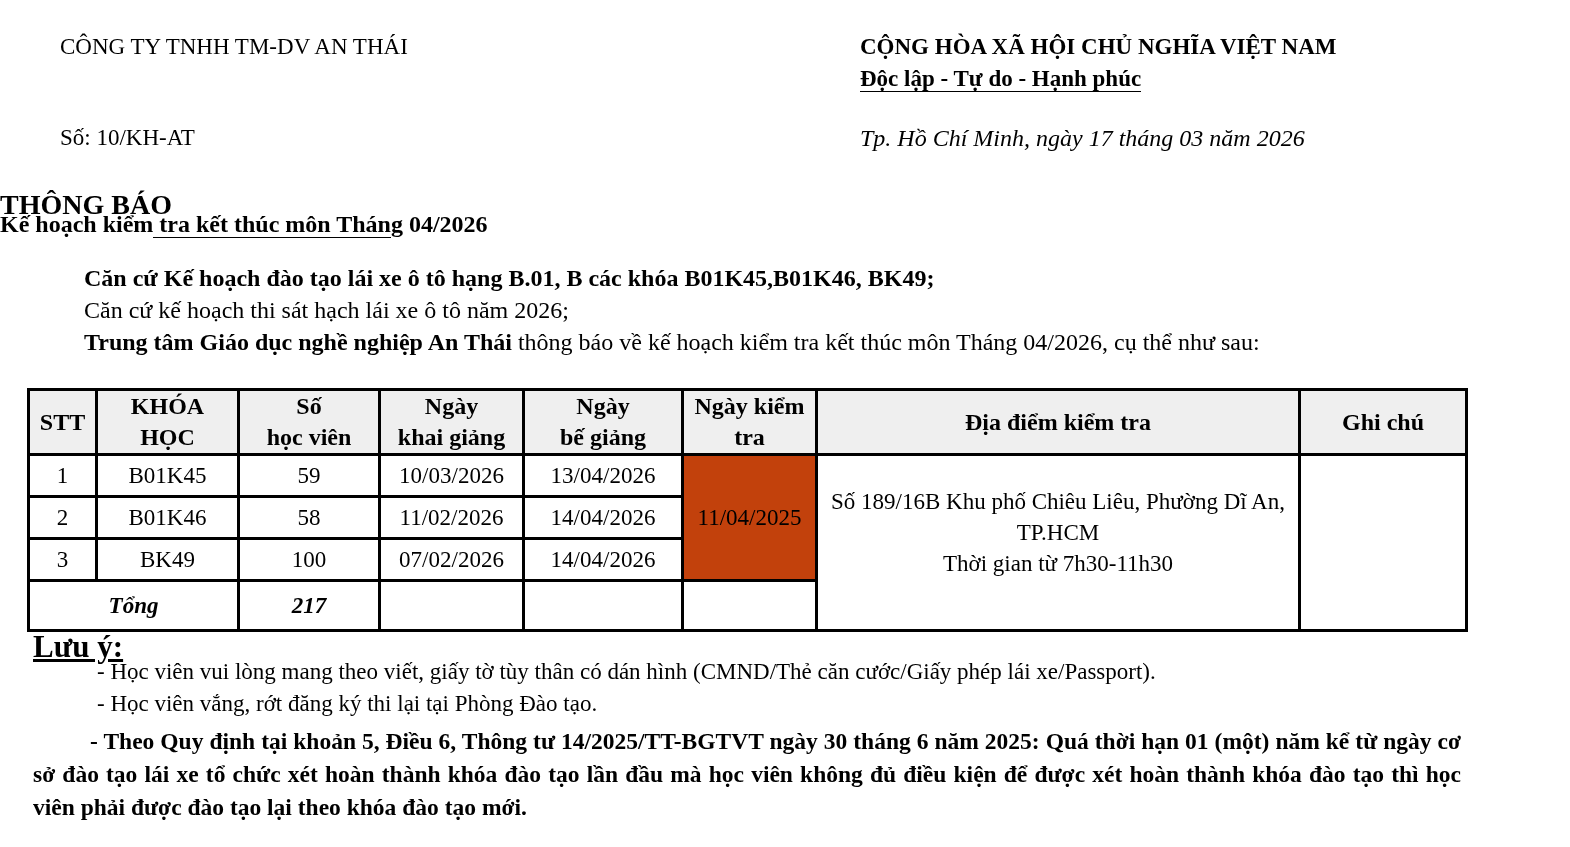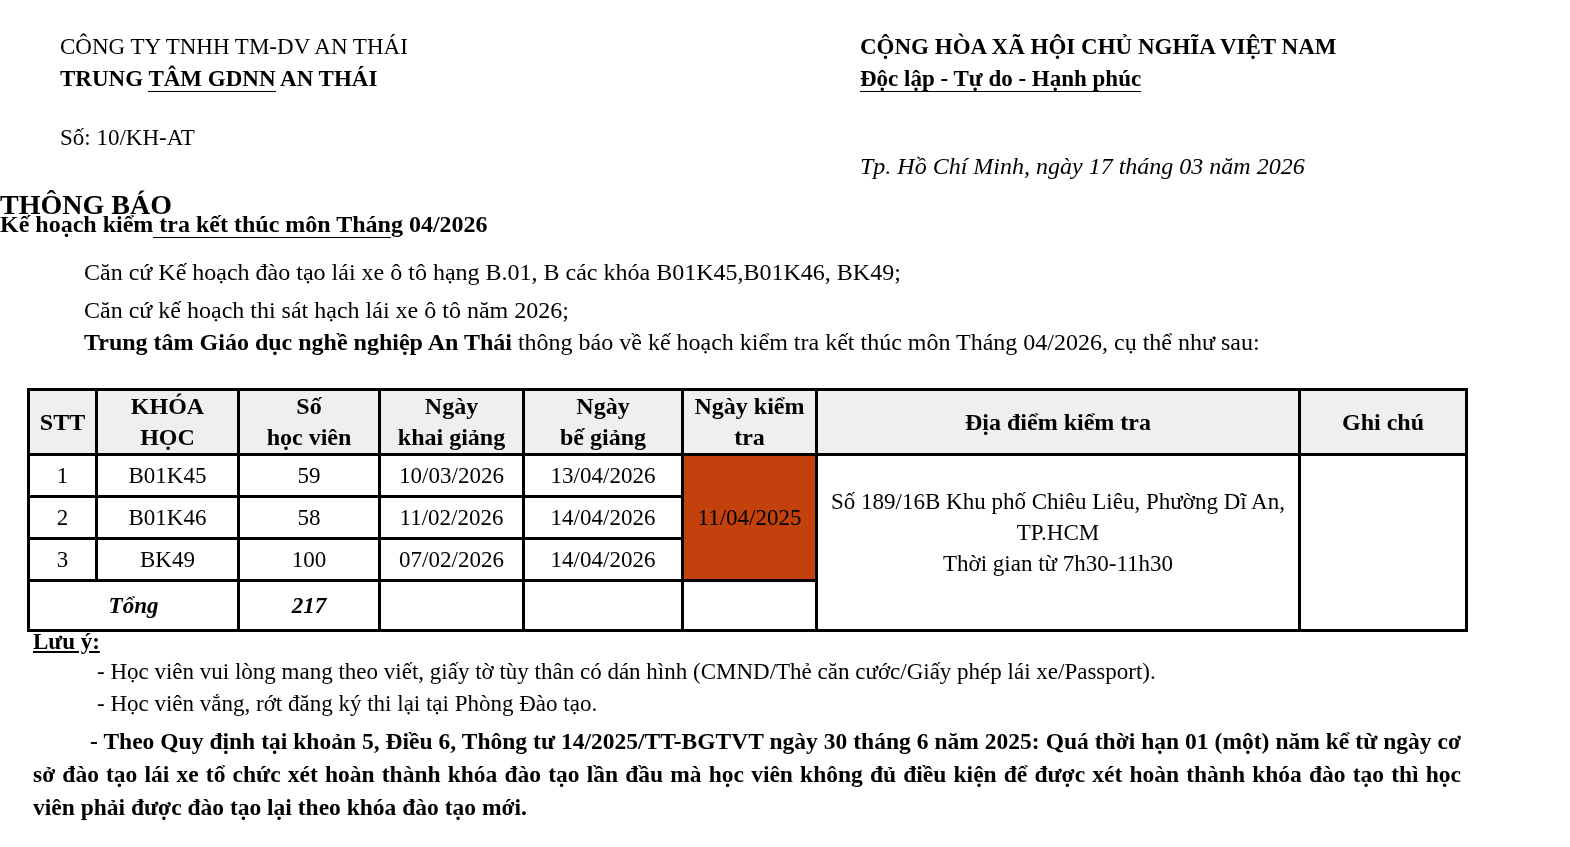--- a/index.html
+++ b/index.html
@@ -22,44 +22,43 @@
     border-radius: 31px;
   }
   table.plan td, table.plan th {
     border: 3px solid #000; padding: 0; text-align: center; vertical-align: middle;
     line-height: 31px;
   }
   table.plan th { background: #efefef; font-weight: bold; font-size: 24px; line-height: 31px; }
   .pink { background: #c2410c; }
   .italic-bold { font-style: italic; font-weight: bold; }
 
-  .notes-title { font-weight: bold; font-size: 23px; text-decoration: underline; }
+  .notes-title { font-weight: bold; font-size: 31px; text-decoration: underline; }
   .note { font-size: 23px; white-space: nowrap; }
   .reg {
     font-family: "Liberation Sans Narrow", "Liberation Serif", serif;
     font-weight: bold; font-size: 23.5px; line-height: 33px; text-align: justify;
   }
 </style>
 </head>
 <body>
 
 <div class="abs center hdr" style="left:60px; top:31px; width:430px;">
   <div>CÔNG TY TNHH TM-DV AN THÁI</div>
-  <div class="bold"><span>TRUNG </span><span class="ul-part">TÂM GDNN</span><span> AN THÁI</span></div>
 </div>
 <div class="abs center hdr" style="left:60px; top:122px; width:430px;">Số: 10/KH-AT</div>
 
 <div class="abs center hdr bold" style="left:860px; top:31px; width:560px;">CỘNG HÒA XÃ HỘI CHỦ NGHĨA VIỆT NAM</div>
 <div class="abs center hdr bold" style="left:860px; top:63px; width:560px;"><span class="ul-part">Độc lập - Tự do - Hạnh phúc</span></div>
-<div class="abs center hdr" style="left:860px; top:122px; width:560px; font-style:italic; font-size:24px;margin-top:28px;">Tp. Hồ Chí Minh, ngày 17 tháng 03 năm 2026</div>
+<div class="abs center hdr" style="left:860px; top:122px; width:560px; font-style:italic; font-size:24px;">Tp. Hồ Chí Minh, ngày 17 tháng 03 năm 2026</div>
 
 <div class="abs center bold" style="left:0; top:188px; width:1495px; font-size:28px; line-height:34px;">THÔNG BÁO</div>
 <div class="abs center bold" style="left:0; top:208px; width:1495px; font-size:24px; line-height:32px; white-space:nowrap;"><span>Kế hoạch kiểm</span><span class="ul-part"> tra kết thúc môn Thán</span><span>g 04/2026</span></div>
 
-<div class="abs body-text" style="left:84px; top:256px;">Căn cứ Kế hoạch đào tạo lái xe ô tô hạng B.01, B các khóa B01K45,B01K46, BK49;</div>
+<div class="abs body-text" style="left:84px; top:262px;font-weight:bold;">Căn cứ Kế hoạch đào tạo lái xe ô tô hạng B.01, B các khóa B01K45,B01K46, BK49;</div>
 <div class="abs body-text" style="left:84px; top:294px;">Căn cứ kế hoạch thi sát hạch lái xe ô tô năm 2026;</div>
 <div class="abs body-text" style="left:84px; top:326px;"><span class="bold">Trung tâm Giáo dục nghề nghiệp An Thái</span><span> thông báo về kế hoạch kiểm tra kết thúc môn Tháng 04/2026, cụ thể như sau:</span></div>
 
 <table class="plan">
   <colgroup>
     <col style="width:68px">
       <col style="width:142px">
       <col style="width:141px">
       <col style="width:144px">
       <col style="width:159px">

